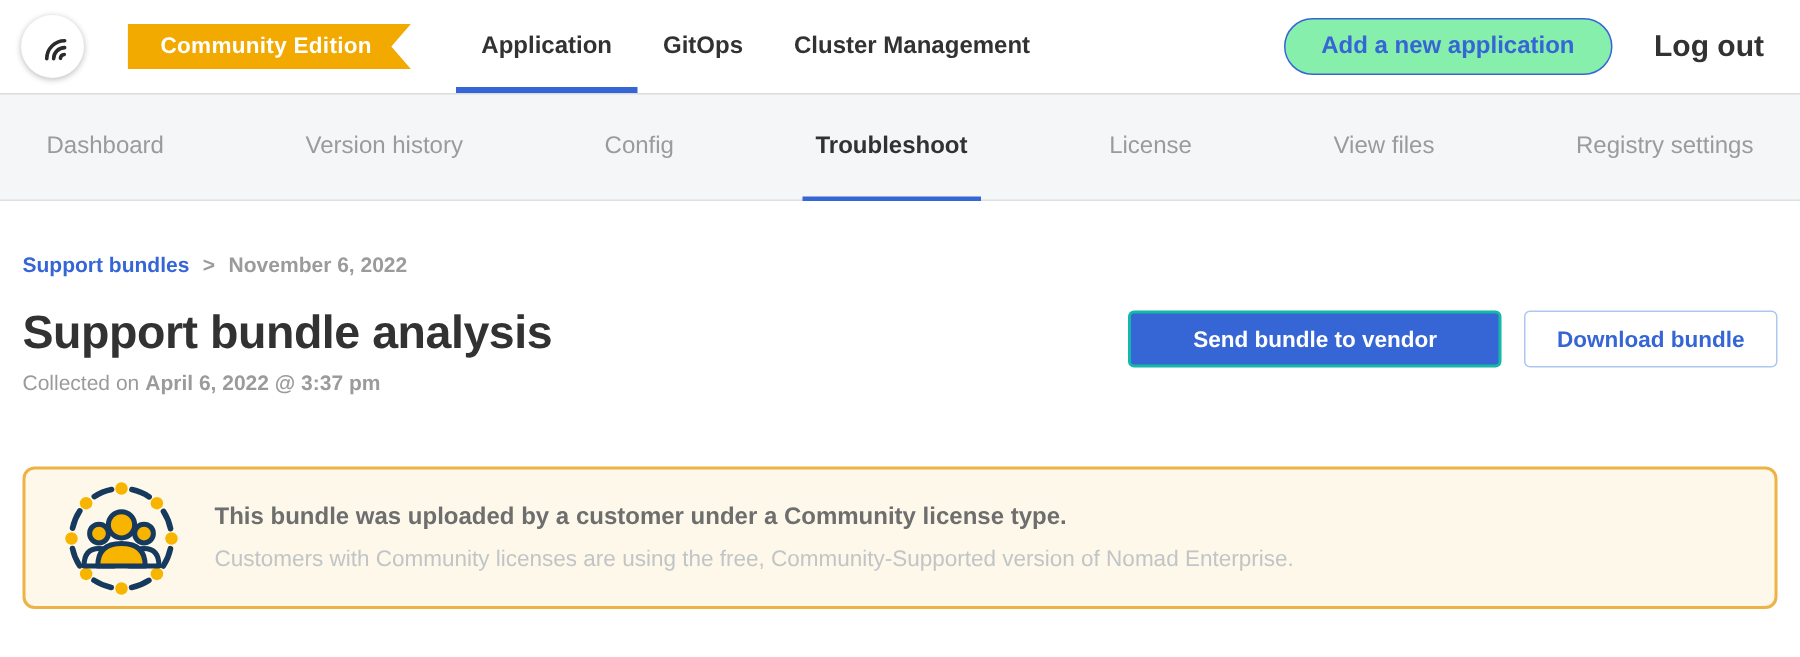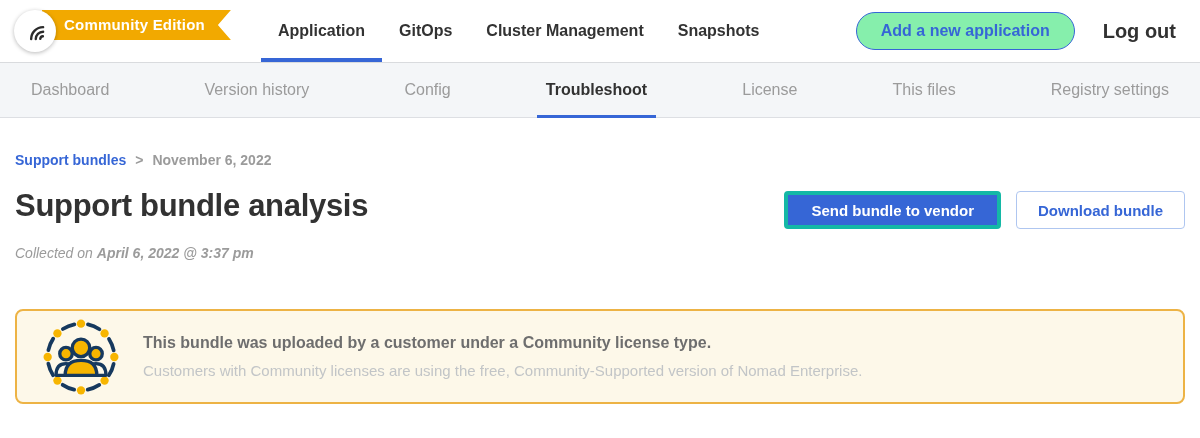--- a/index.html
+++ b/index.html
@@ -11,21 +11,21 @@
     color:#323232;
   }
 
   
   .topnav {
     height:62px; background:#fff;
     display:flex; align-items:center;
     padding:0 24px 0 14px;
     position:relative;
   }
-  .brand { display:flex; align-items:flex-start; }
+  .brand { display:flex; align-items:center;gap:43px; }
   .logo-circle {
     width:42px; height:42px; border-radius:50%;
     background:#fff; box-shadow:0 1px 4px rgba(0,0,0,.28);
     display:flex; align-items:center; justify-content:center;
     position:relative; z-index:2;
   }
   .badge {
     margin-left:-14px;
     background:#F2A900; color:#fff;
     font-size:15px; font-weight:bold;
@@ -49,21 +49,21 @@
     height:38px; padding:0 24px;
     border:1px solid #3666D6; border-radius:19px;
     background:#86efac; color:#3666D6;
     font-family:"Liberation Sans", sans-serif;
     font-size:16px; font-weight:bold; cursor:pointer; white-space:nowrap;
   }
   .logout { font-size:20px; font-weight:600; color:#323232; cursor:pointer; white-space:nowrap; }
 
   
   .subnav {
-    height:56px; background:#F4F6F8;
+    height:72px; background:#F4F6F8;
     border-top:1px solid #D9DBDE; border-bottom:1px solid #DDDFE3;
     display:flex; justify-content:space-between; align-items:stretch;
     padding:0 22px;
   }
   .subnav-item {
     display:flex; align-items:center;
     padding:0 9px; font-size:16px; color:#9B9B9B;
     position:relative; cursor:pointer; white-space:nowrap;
   }
   .subnav-item.active { color:#323232; font-weight:bold; }
@@ -75,26 +75,26 @@
   
   .content { padding:0 15px; }
 
   .breadcrumb { margin-top:34px; font-size:14px; display:flex; align-items:center; gap:9px; }
   .breadcrumb .crumb-link { color:#3666D6; font-weight:bold; cursor:pointer; }
   .breadcrumb .crumb-sep { color:#9B9B9B; font-weight:bold; }
   .breadcrumb .crumb-current { color:#9B9B9B; font-weight:bold; }
 
   .title-row { margin-top:20px; display:flex; justify-content:space-between; align-items:flex-start; }
   .page-title { margin:0; font-size:31px; font-weight:bold; color:#323232; letter-spacing:-.3px; }
-  .collected { margin-top:21px; font-size:14px; color:#9B9B9B;font-style:italic; }
+  .collected { margin-top:7px; font-size:14px; color:#9B9B9B; }
   .collected .date { font-weight:bold; margin-left:4px; }
 
   .actions { display:flex; gap:15px; padding-top:3px; }
   .btn { height:38px; font-family:"Liberation Sans", sans-serif; font-size:15px; font-weight:bold; border-radius:4px; cursor:pointer; white-space:nowrap; }
-  .btn-primary { background:#3666D6; color:#fff; border:4px solid #14b8a6; padding:0 23px; }
+  .btn-primary { background:#3666D6; color:#fff; border:2px solid #14b8a6; padding:0 41px; }
   .btn-secondary { background:#fff; color:#3666D6; border:1px solid #AFC6F0; padding:0 21px; }
 
   
   .banner {
     margin-top:48px;
     background:#FDF8E9;
     border:2px solid #EDB345;
     border-radius:8px;
     display:flex; align-items:center;
     padding:30px 24px; gap:22px;
@@ -119,36 +119,35 @@
         </g>
       </svg>
     </div>
     <div class="badge">Community Edition</div>
   </div>
 
   <nav class="nav-tabs">
     <div class="nav-tab active">Application</div>
     <div class="nav-tab">GitOps</div>
     <div class="nav-tab">Cluster Management</div>
-    <div class="nav-tab">Snapshots</div>
   </nav>
 
   <div class="topnav-right">
     <button class="add-app-btn">Add a new application</button>
     <span class="logout">Log out</span>
   </div>
 </header>
 
 <nav class="subnav">
   <div class="subnav-item">Dashboard</div>
   <div class="subnav-item">Version history</div>
   <div class="subnav-item">Config</div>
   <div class="subnav-item active">Troubleshoot</div>
   <div class="subnav-item">License</div>
-  <div class="subnav-item">This files</div>
+  <div class="subnav-item">View files</div>
   <div class="subnav-item">Registry settings</div>
 </nav>
 
 <main class="content">
 
   <div class="breadcrumb">
     <span class="crumb-link">Support bundles</span>
     <span class="crumb-sep">&gt;</span>
     <span class="crumb-current">November 6, 2022</span>
   </div>

